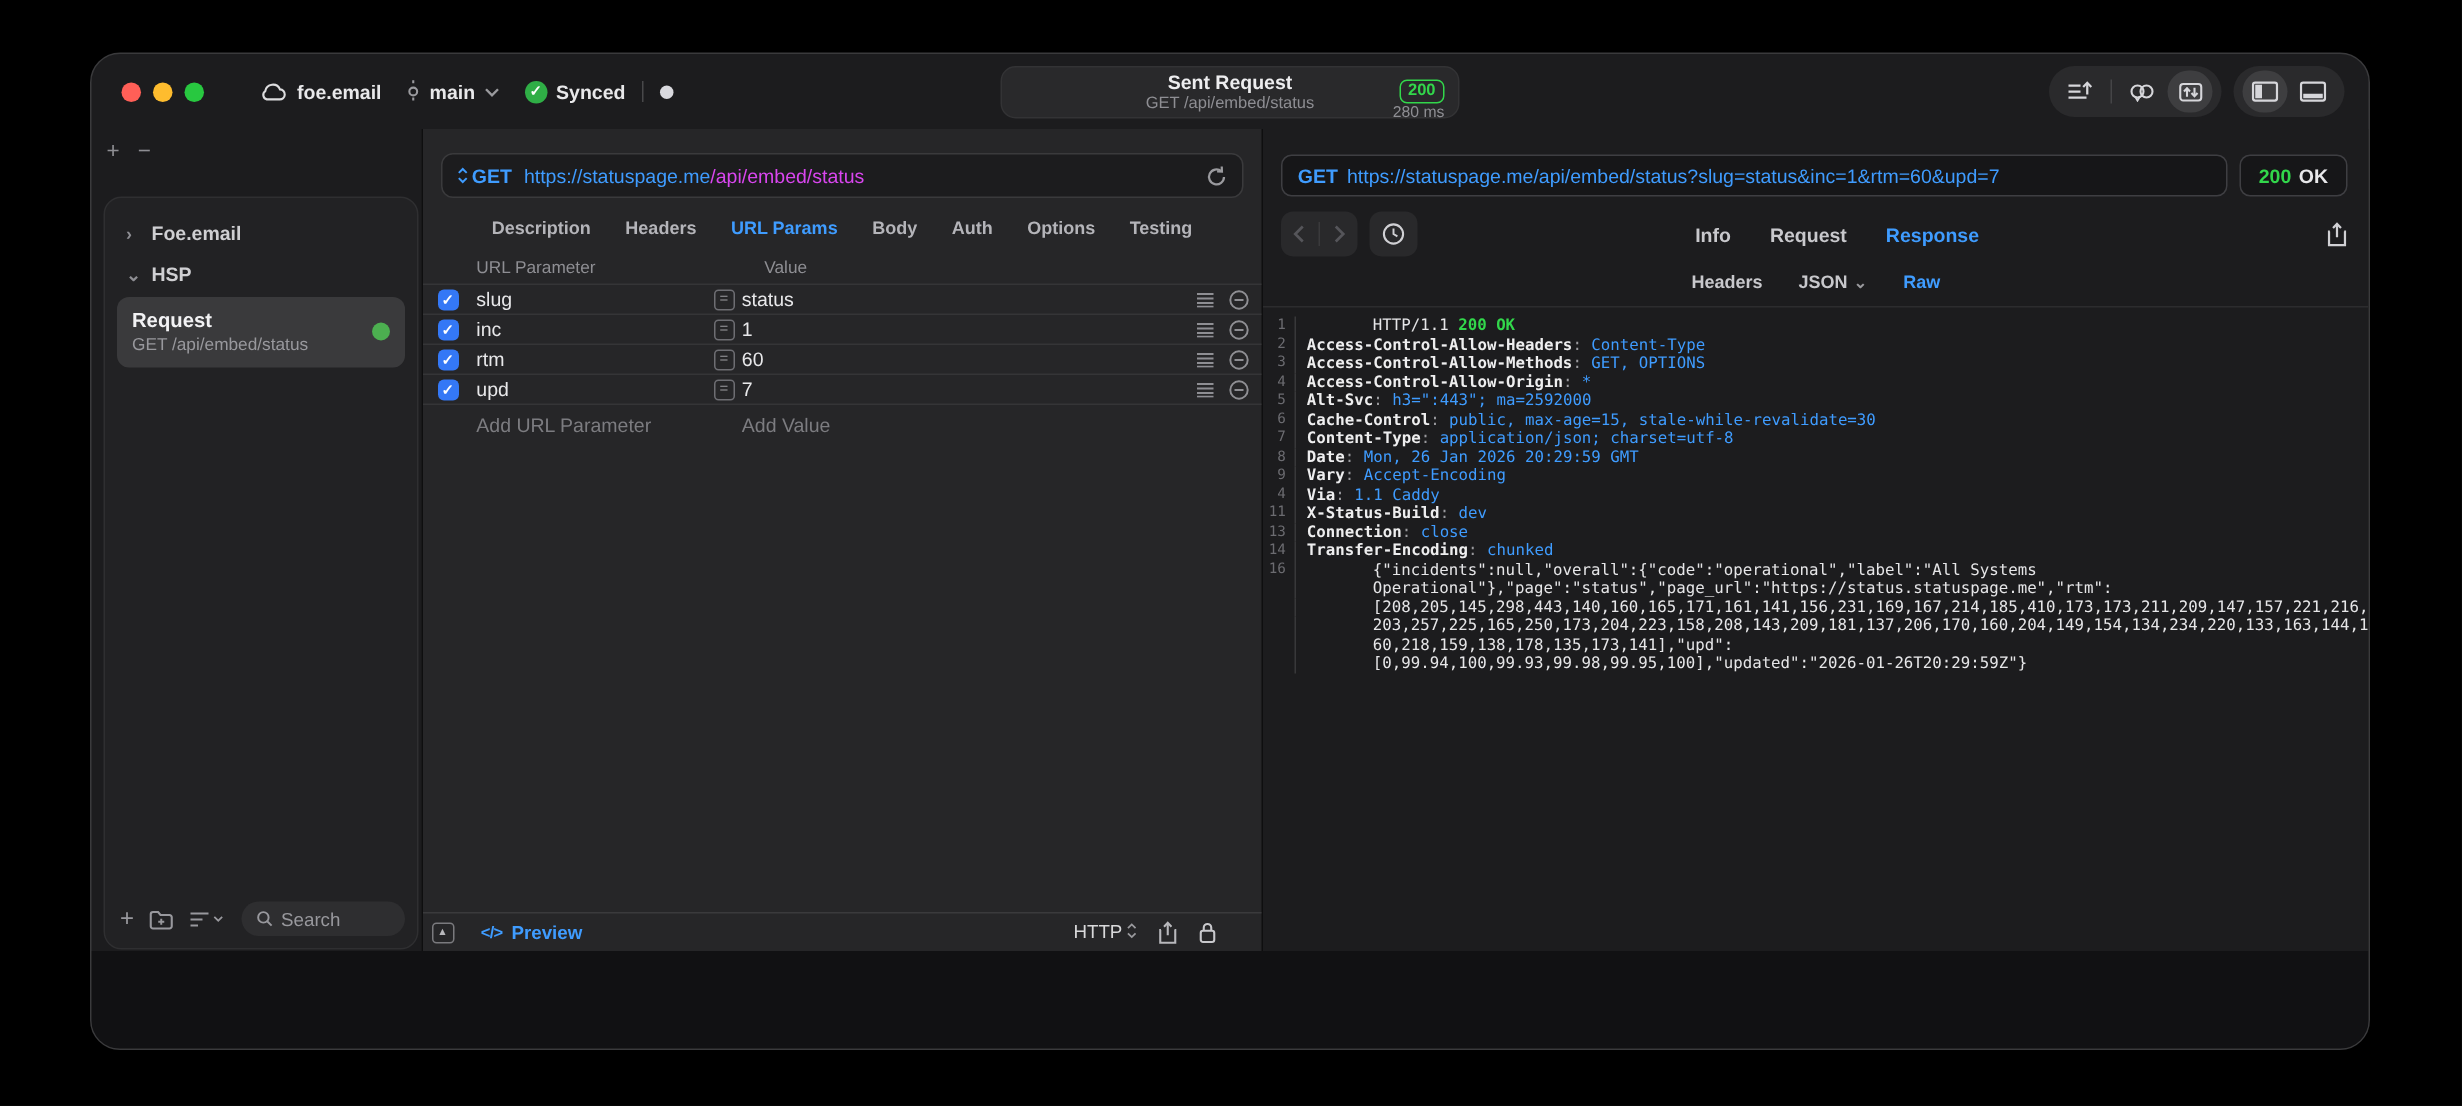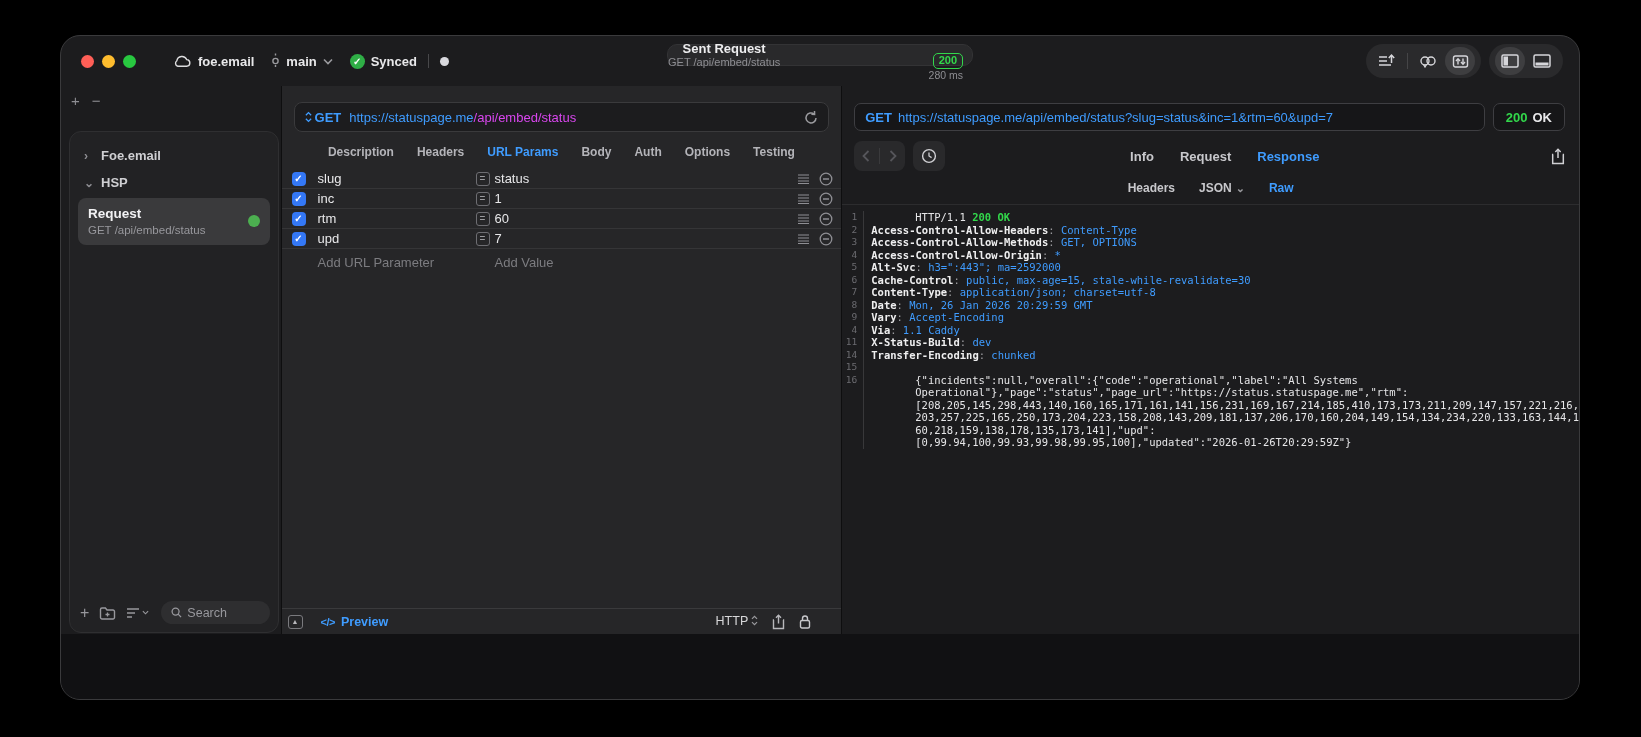--- a/index.html
+++ b/index.html
@@ -13,22 +13,22 @@
   .titlebar { position:relative; height:50px; display:flex; align-items:center; padding:0 16px; }
   .lights { display:flex; gap:8px; margin-left:4px; }
   .light { width:13px; height:13px; border-radius:50%; }
   .tb-left { display:flex; align-items:center; gap:7px; margin-left:36px; color:#e8e8ea; font-size:13px; font-weight:600; }
   .chip { display:flex; align-items:center; gap:6px; cursor:default; }
   .tb-sep { width:1px; height:14px; background:#48484a; margin:0 4px; }
   .dot-white { width:9px; height:9px; border-radius:50%; background:#d9d9de; }
   .sync-badge { width:15px; height:15px; border-radius:50%; background:#2fae46; color:#fff; font-size:10px;
                 display:flex; align-items:center; justify-content:center; font-weight:700; }
   .center-pill { position:absolute; left:50%; top:8px; transform:translateX(-50%);
-                 width:306px; height:22px; background:#29292b; border:1px solid #333335; border-radius:10px;
-                 display:flex; align-items:center; justify-content:flex-start; }
+                 width:306px; height:35px; background:#29292b; border:1px solid #333335; border-radius:10px;
+                 display:flex; align-items:center; justify-content:center; }
   .pill-mid { text-align:center; line-height:1.2; }
   .pill-title { color:#ededef; font-size:13px; font-weight:700; }
   .pill-sub { color:#8e8e93; font-size:11px; }
   .pill-right { position:absolute; right:9px; top:4px; text-align:right; line-height:1.25; }
   .pill-status { display:inline-block; border:1px solid #32d74b; color:#32d74b; border-radius:5px;
                  font-size:11px; font-weight:700; padding:0 5px; }
   .pill-ms { color:#8e8e93; font-size:10.5px; }
   .tb-right { margin-left:auto; display:flex; gap:8px; }
   .icon-pill { display:flex; align-items:center; background:#2a2a2c; border-radius:17px; height:34px; padding:0 6px; gap:2px; }
   .icon-btn { width:30px; height:28px; border-radius:14px; display:flex; align-items:center; justify-content:center; color:#d6d6da; }
@@ -320,20 +320,24 @@
       <div class="req-tabs" id="req-tabs">
           <span class="tab">Description</span>
           <span class="tab">Headers</span>
           <span class="tab active">URL Params</span>
           <span class="tab">Body</span>
           <span class="tab">Auth</span>
           <span class="tab">Options</span>
           <span class="tab">Testing</span>
         </div>
 
+      <div class="tbl-head">
+        <span class="th-name">URL Parameter</span>
+        <span>Value</span>
+      </div>
       <div id="param-rows">
           <div class="param-row">
             <span class="p-check">✓</span>
             <span class="p-name">slug</span>
             <span class="p-eq">=</span>
             <span class="p-val">status</span>
             <span class="p-icons">
               <span>
                 <svg width="13" height="10" viewBox="0 0 13 10">
                   <line x1="1" y1="1" x2="12" y2="1" stroke="#8e8e93" stroke-width="1.2"></line>
@@ -517,22 +521,22 @@
           <div class="code-line"><span class="ln">2</span><span class="cd"><span class="seg-name">Access-Control-Allow-Headers</span><span class="seg-punct">: </span><span class="seg-value">Content-Type</span></span></div>
           <div class="code-line"><span class="ln">3</span><span class="cd"><span class="seg-name">Access-Control-Allow-Methods</span><span class="seg-punct">: </span><span class="seg-value">GET, OPTIONS</span></span></div>
           <div class="code-line"><span class="ln">4</span><span class="cd"><span class="seg-name">Access-Control-Allow-Origin</span><span class="seg-punct">: </span><span class="seg-value">*</span></span></div>
           <div class="code-line"><span class="ln">5</span><span class="cd"><span class="seg-name">Alt-Svc</span><span class="seg-punct">: </span><span class="seg-value">h3=":443"; ma=2592000</span></span></div>
           <div class="code-line"><span class="ln">6</span><span class="cd"><span class="seg-name">Cache-Control</span><span class="seg-punct">: </span><span class="seg-value">public, max-age=15, stale-while-revalidate=30</span></span></div>
           <div class="code-line"><span class="ln">7</span><span class="cd"><span class="seg-name">Content-Type</span><span class="seg-punct">: </span><span class="seg-value">application/json; charset=utf-8</span></span></div>
           <div class="code-line"><span class="ln">8</span><span class="cd"><span class="seg-name">Date</span><span class="seg-punct">: </span><span class="seg-value">Mon, 26 Jan 2026 20:29:59 GMT</span></span></div>
           <div class="code-line"><span class="ln">9</span><span class="cd"><span class="seg-name">Vary</span><span class="seg-punct">: </span><span class="seg-value">Accept-Encoding</span></span></div>
           <div class="code-line"><span class="ln">4</span><span class="cd"><span class="seg-name">Via</span><span class="seg-punct">: </span><span class="seg-value">1.1 Caddy</span></span></div>
           <div class="code-line"><span class="ln">11</span><span class="cd"><span class="seg-name">X-Status-Build</span><span class="seg-punct">: </span><span class="seg-value">dev</span></span></div>
+          <div class="code-line"><span class="ln">13</span><span class="cd"><span class="seg-name">Connection</span><span class="seg-punct">: </span><span class="seg-value">close</span></span></div>
           <div class="code-line"><span class="ln">14</span><span class="cd"><span class="seg-name">Transfer-Encoding</span><span class="seg-punct">: </span><span class="seg-value">chunked</span></span></div>
-          <div class="code-line"><span class="ln">15</span><span class="cd"></span></div>
           <div class="code-line"><span class="ln">16</span><span class="cd"><span class="seg-plain">{"incidents":null,"overall":{"code":"operational","label":"All Systems</span></span></div>
           <div class="code-line"><span class="ln"></span><span class="cd"><span class="seg-plain">Operational"},"page":"status","page_url":"https://status.statuspage.me","rtm":</span></span></div>
           <div class="code-line"><span class="ln"></span><span class="cd"><span class="seg-plain">[208,205,145,298,443,140,160,165,171,161,141,156,231,169,167,214,185,410,173,173,211,209,147,157,221,216,</span></span></div>
           <div class="code-line"><span class="ln"></span><span class="cd"><span class="seg-plain">203,257,225,165,250,173,204,223,158,208,143,209,181,137,206,170,160,204,149,154,134,234,220,133,163,144,1</span></span></div>
           <div class="code-line"><span class="ln"></span><span class="cd"><span class="seg-plain">60,218,159,138,178,135,173,141],"upd":</span></span></div>
           <div class="code-line"><span class="ln"></span><span class="cd"><span class="seg-plain">[0,99.94,100,99.93,99.98,99.95,100],"updated":"2026-01-26T20:29:59Z"}</span></span></div>
         </div>
     </div>
 
   </div>

